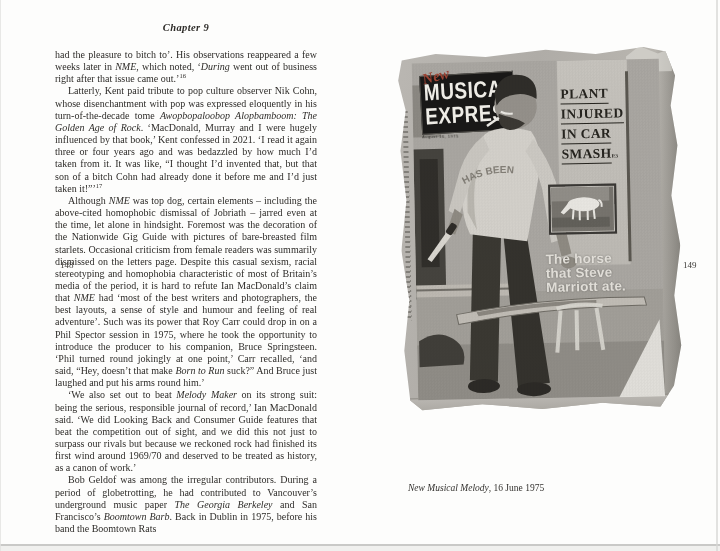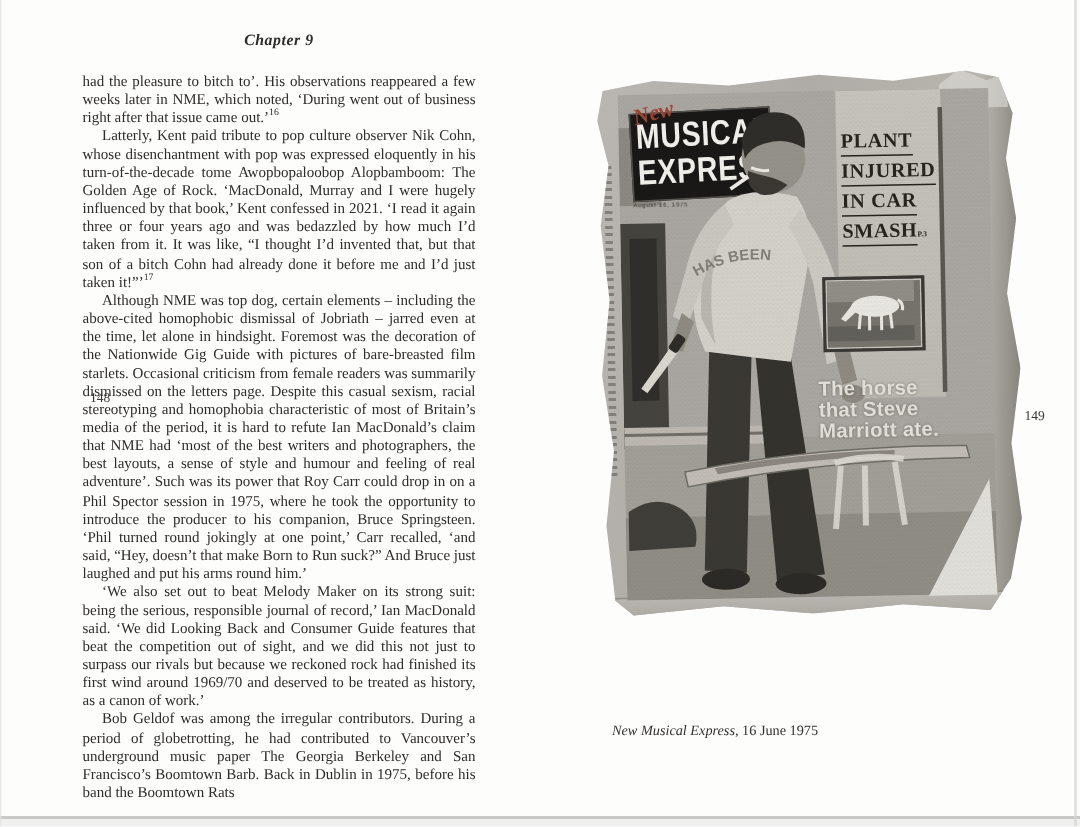--- a/index.html
+++ b/index.html
@@ -17,25 +17,25 @@
   .page-bottom-strip{left:0;top:546px;width:720px;height:5px;background:#f0f0ee;}
   .page-right-edge{left:716px;top:0;width:2px;height:551px;background:#d6d6d4;opacity:.7;}
   .page-left-edge{left:0;top:0;width:1px;height:551px;background:#e2e2e0;opacity:.8;}
 
   
   .chapter-header{left:55px;top:22px;width:262px;text-align:center;
     font-weight:bold;font-size:10.5px;letter-spacing:.4px;font-style:italic;}
   .body-text{left:55px;top:49px;width:262px;font-size:10px;line-height:12.15px;}
   .para{margin:0;text-align:justify;}
   .para.indent{text-indent:13px;}
-  .para .it{}
+  .para .it{font-style:italic;}
   .para sup{font-size:6.5px;line-height:0;vertical-align:super;}
   .folio{font-size:9px;color:#3a3835;}
   .folio-left{left:20px;top:260px;margin-left:40px;}
-  .folio-right{left:683px;top:272px;}
+  .folio-right{left:683px;top:260px;}
 
   
   .photo-caption{left:408px;top:483px;font-size:9.5px;color:#33312e;}
   .photo-caption .it{font-style:italic;}
 
   
   .magazine{
     left:399px;top:48px;width:282px;height:364px;
     transform:rotate(-1.1deg);transform-origin:50% 50%;
     background:linear-gradient(105deg,#bab7b2,#afaca7 38%,#b8b5af 68%,#a3a09a 96%);
@@ -221,19 +221,19 @@
       <span>Marriott ate.</span>
     </div>
 
     <div class="abs grain"></div>
   </div>
 
   <div class="abs corner-fold"></div>
 </div>
 
 <div class="abs photo-caption">
-  <span class="it">New Musical Express</span><span>, 16 June 1975</span>
+  <span class="it">New Musical Melody</span><span>, 16 June 1975</span>
 </div>
 
 <div class="abs page-bottom-line"></div>
 <div class="abs page-bottom-strip"></div>
 <div class="abs page-right-edge"></div>
 <div class="abs page-left-edge"></div>
 
 </body></html>

